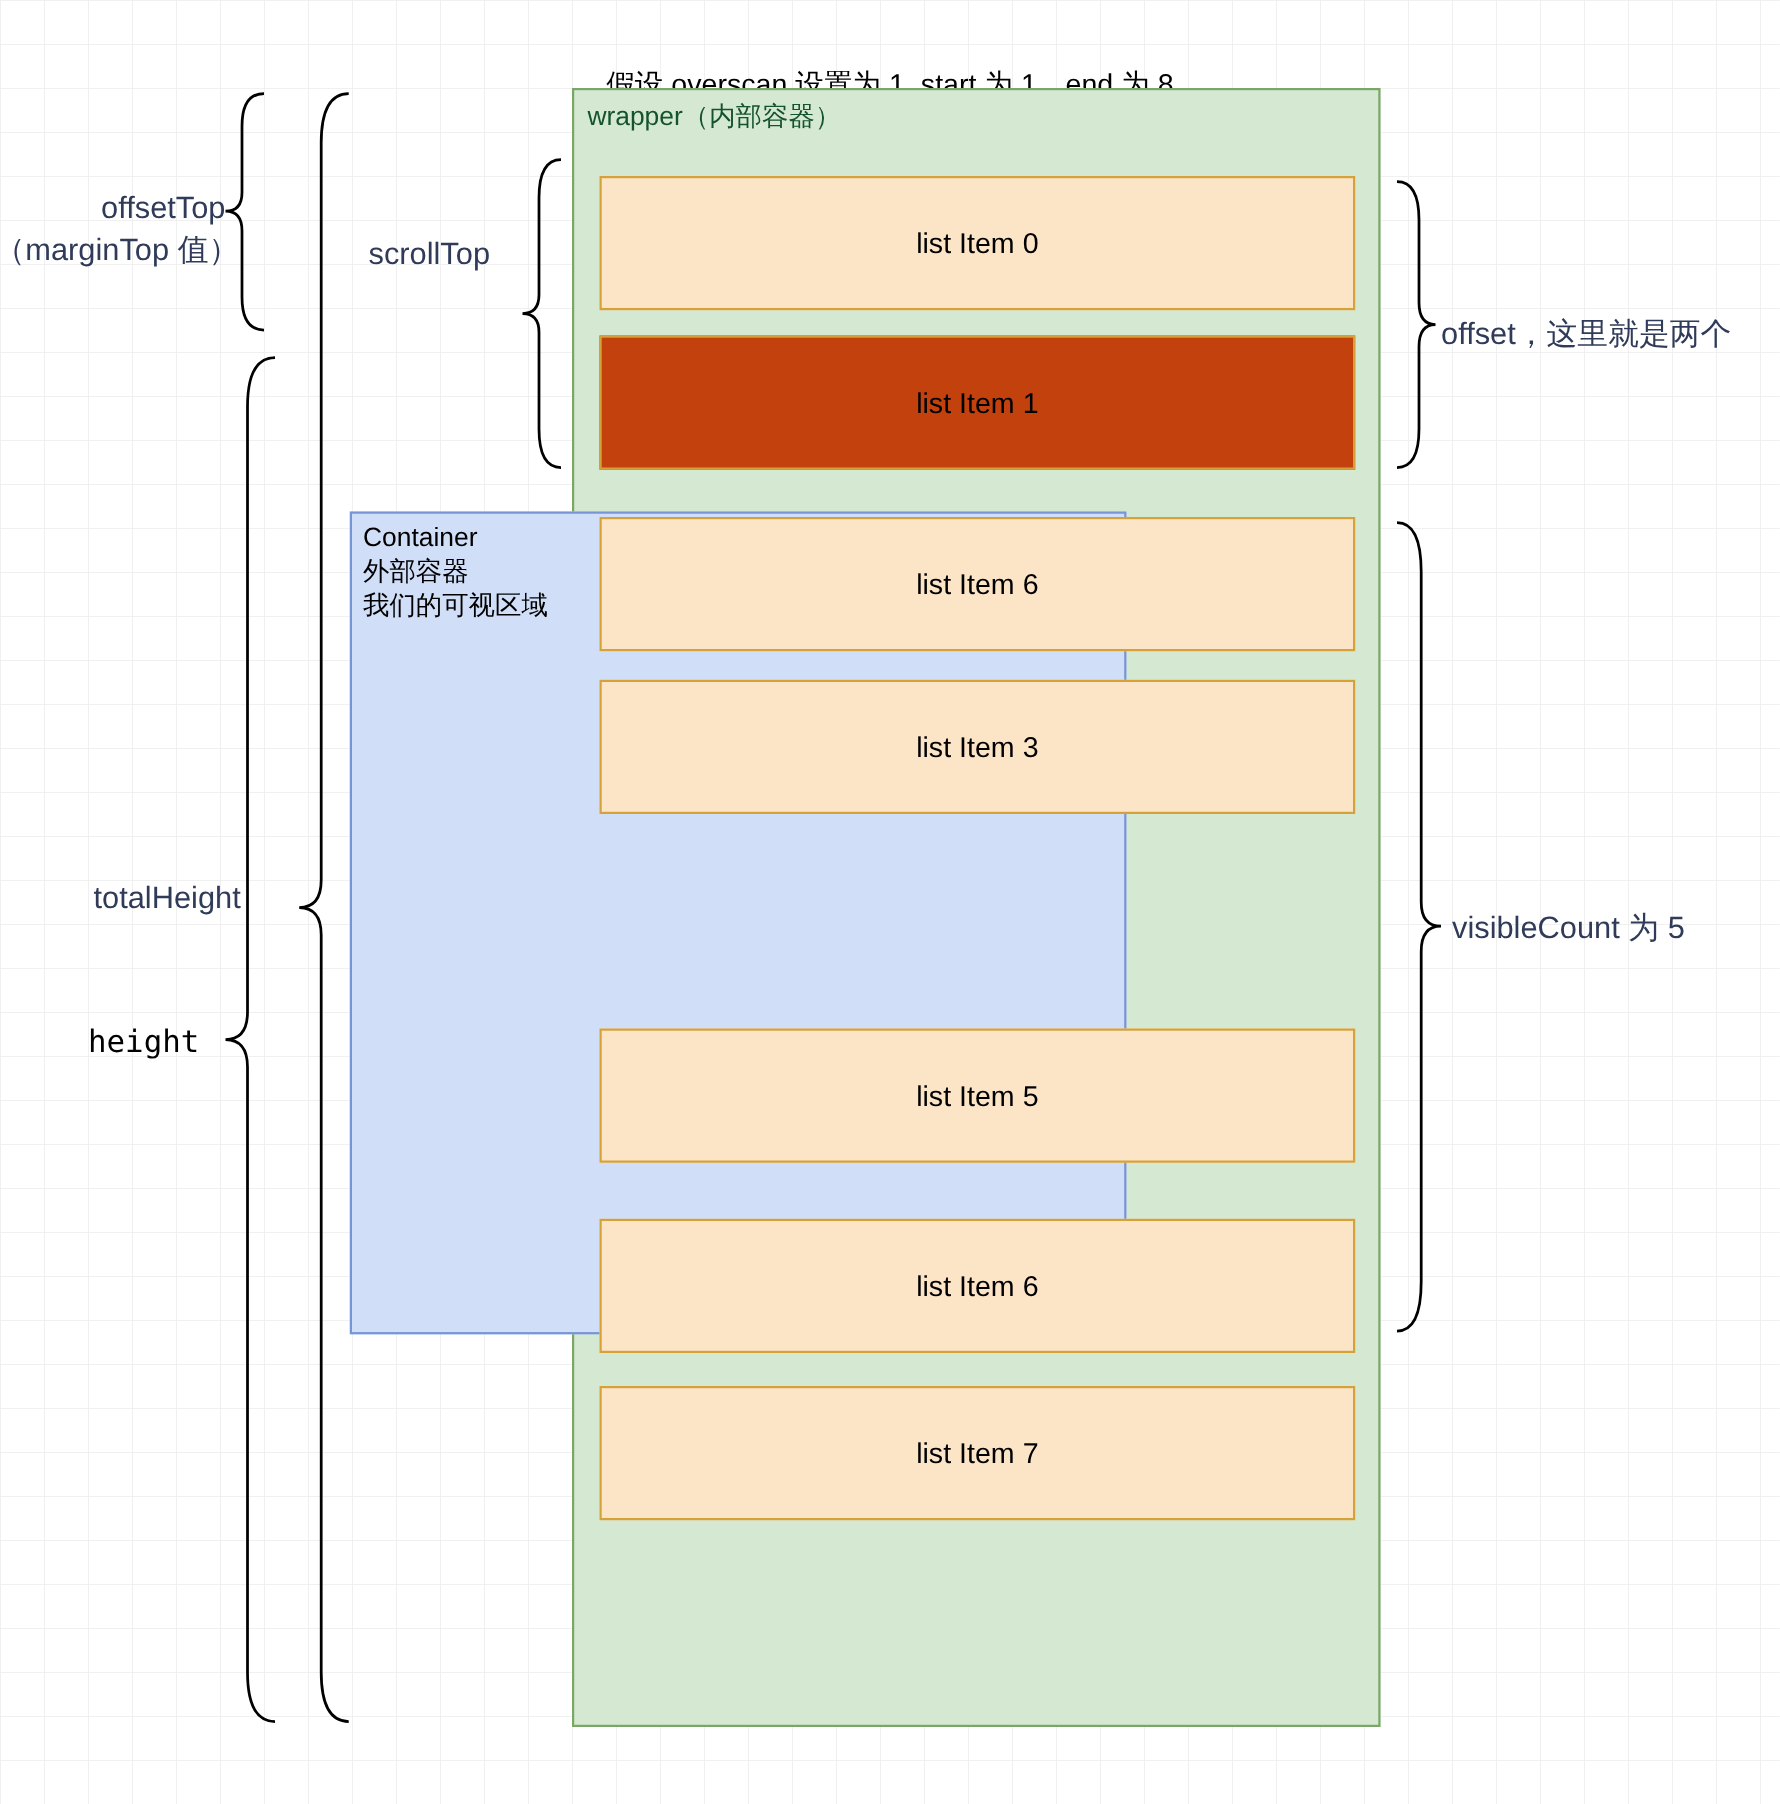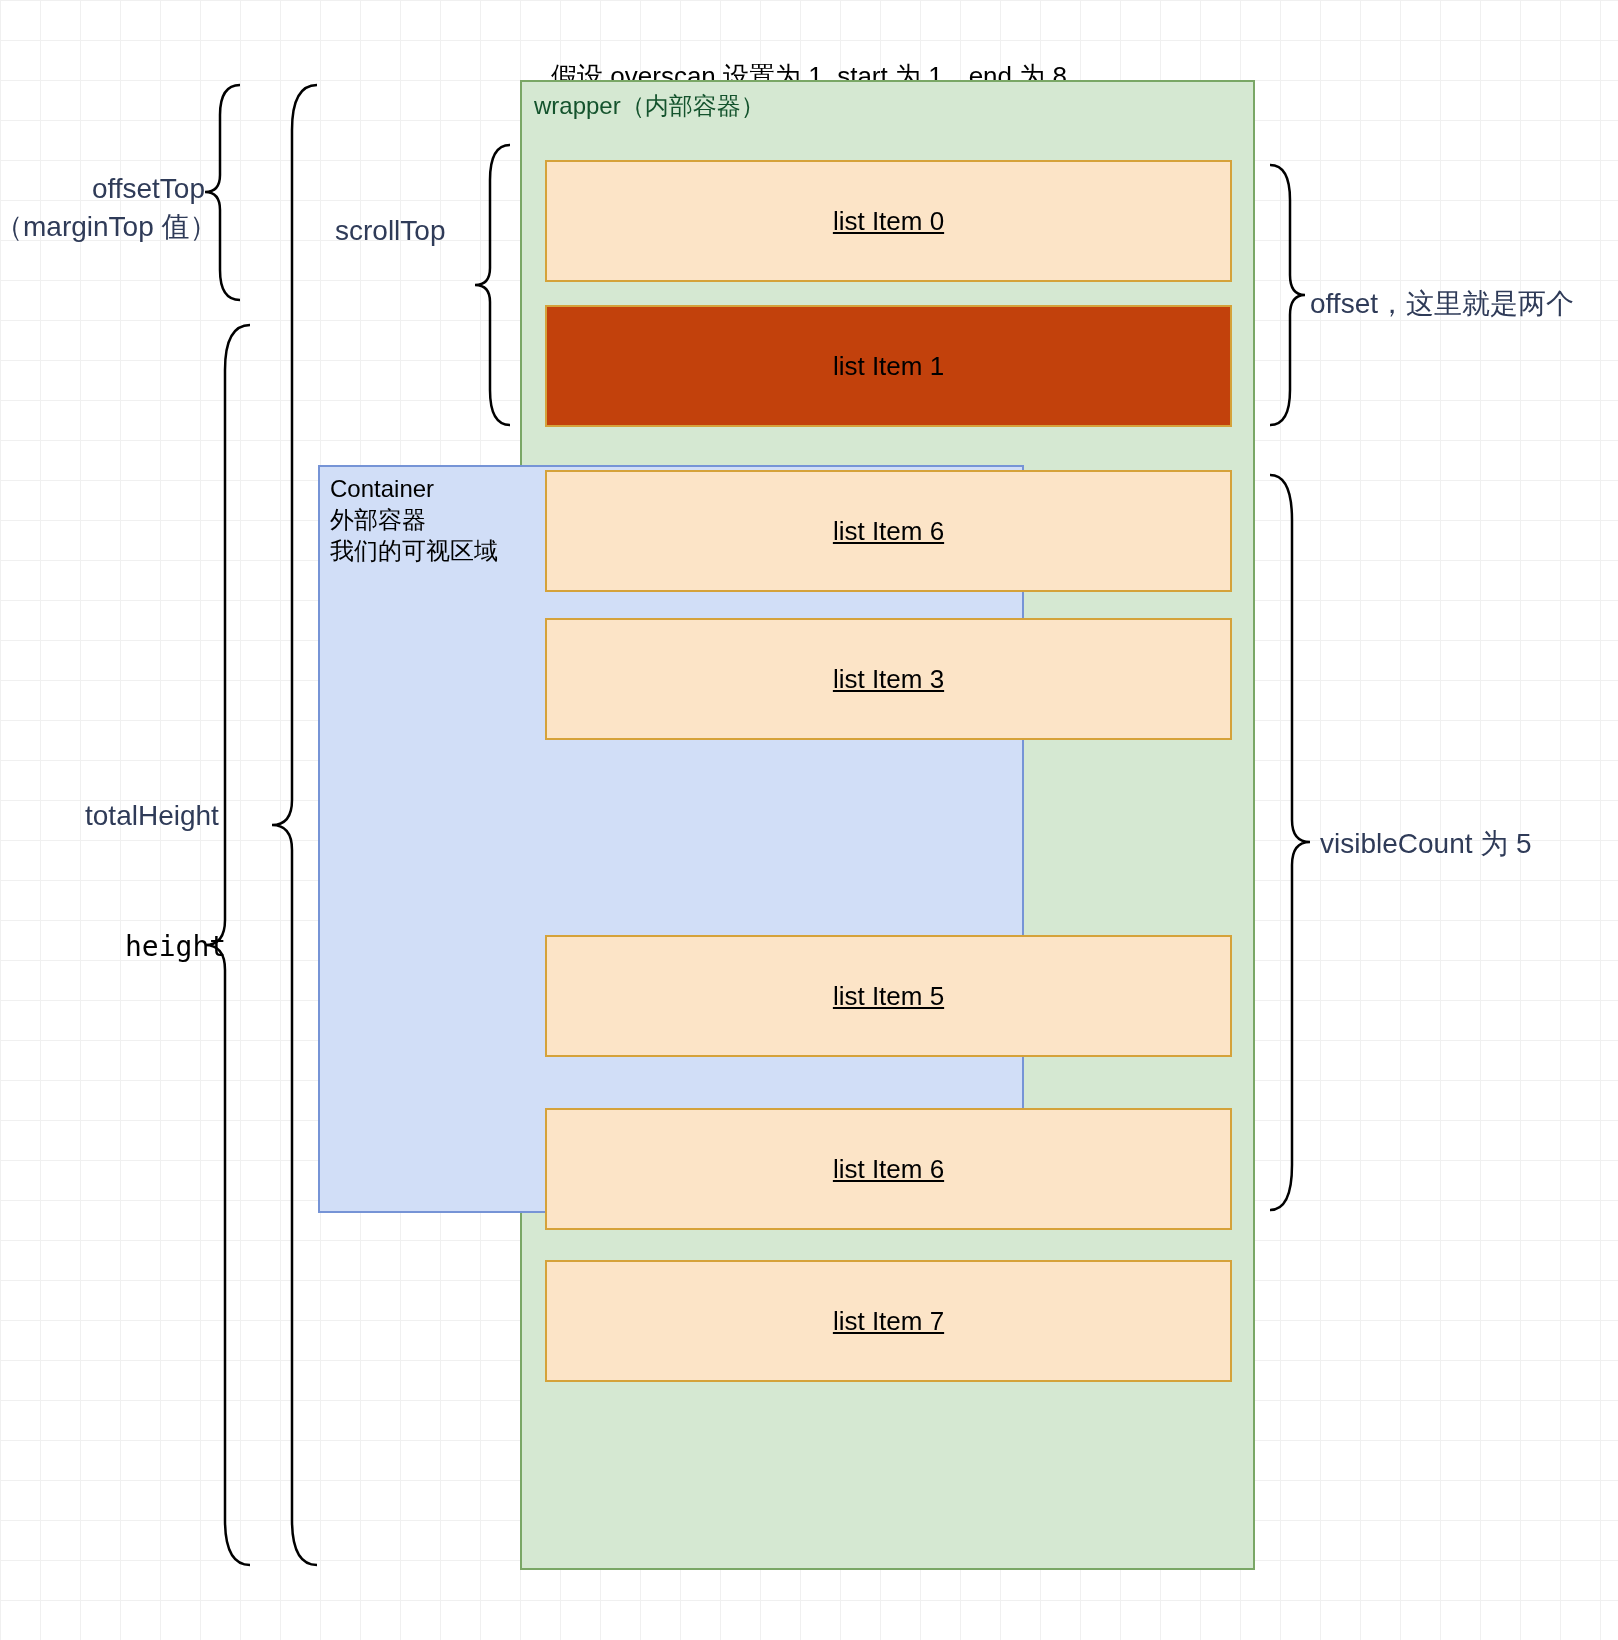--- a/index.html
+++ b/index.html
@@ -64,29 +64,29 @@
       left: 545px;
       width: 687px;
       height: 122px;
       border: 2px solid #d5a23a;
       display: flex;
       align-items: center;
       justify-content: center;
       font-size: 26px;
       z-index: 3;
     }
-    .item-orange { background: #fce4c7; text-decoration: underline; }
+    .item-orange { background: #fce4c7; }
     .item-red { background: #c2410c; }
     .label {
       position: absolute;
       font-size: 28px;
       color: #2f3b58;
       white-space: nowrap;
     }
-    .label-mono { font-family: ui-monospace, Menlo, Consolas, monospace; color: #000; margin-left: 45px; }
+    .label-mono { font-family: ui-monospace, Menlo, Consolas, monospace; color: #000; }
     .brace-svg { position: absolute; overflow: visible; }
     .brace-svg path { fill: none; stroke: #000; stroke-width: 2.5; }
   </style>
 </head>
 <body>
 
 <div class="grid-bg"></div>
 <div class="canvas">
 
   <div class="title">假设 overscan 设置为 1, start 为 1，end 为 8</div>

